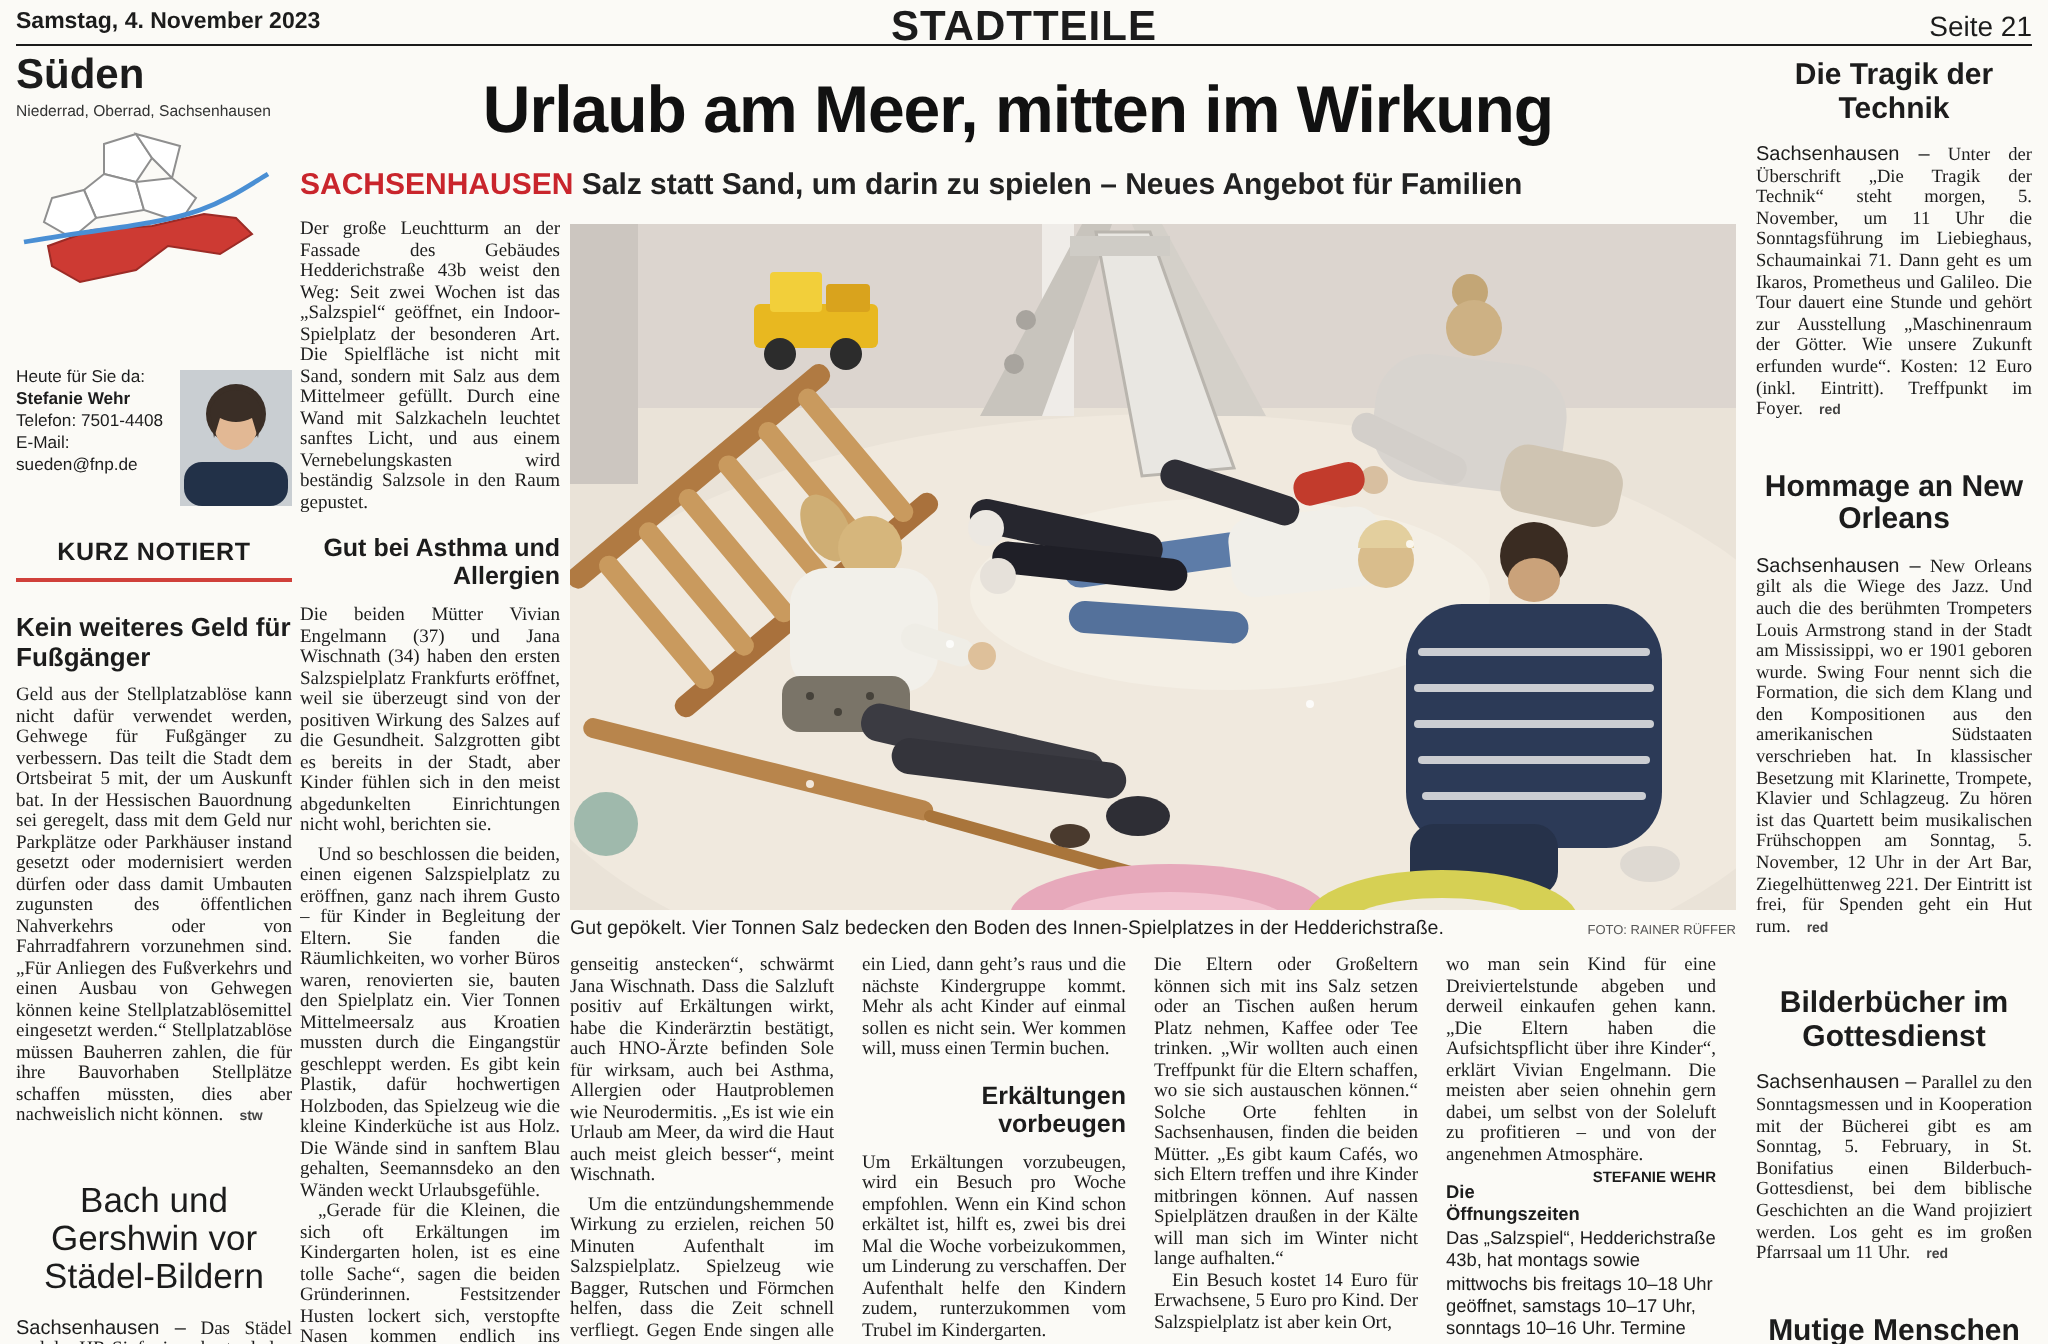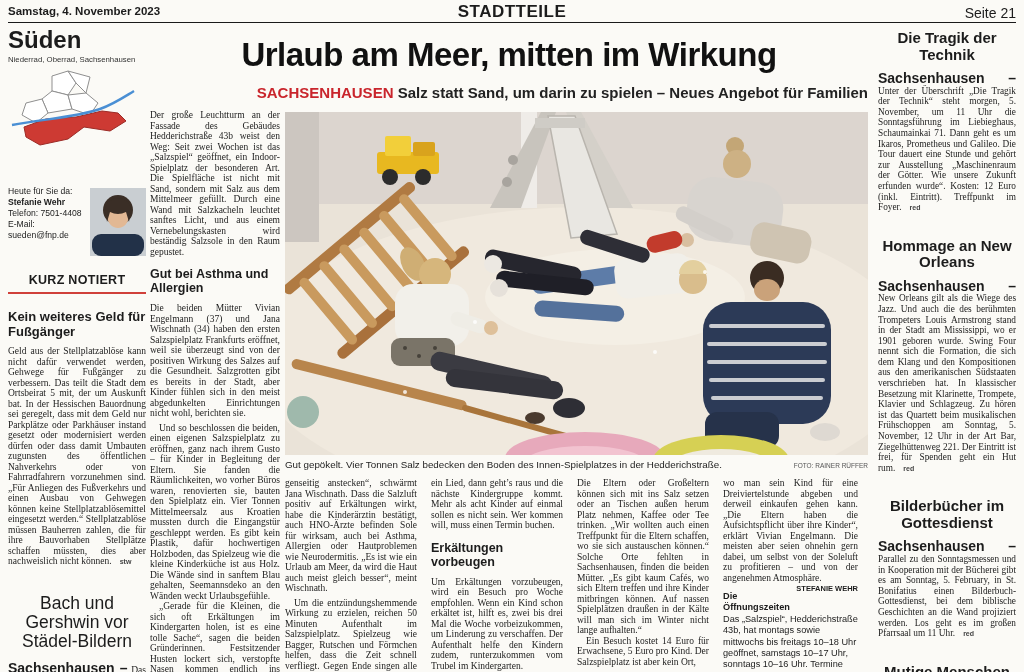--- a/index.html
+++ b/index.html
@@ -3,57 +3,57 @@
 <meta charset="utf-8">
 <style>
   html,body{margin:0;padding:0;}
   body{width:1024px;height:672px;position:relative;overflow:hidden;
        background:#fbfaf6;color:#1c1c1c;}
   .abs{position:absolute;}
   .sans{font-family:"Liberation Sans",sans-serif;}
 
   
   .hdr-date{left:8px;top:5px;font-size:11.5px;font-weight:700;}
-  .hdr-section{left:0;top:2px;width:1024px;text-align:center;font-size:17px;font-weight:700;letter-spacing:.5px;}
+  .hdr-section{left:0;top:2px;width:1024px;text-align:center;font-size:21px;font-weight:700;letter-spacing:.5px;}
   .hdr-page{right:8px;top:5px;font-size:14px;font-weight:400;}
   .hdr-rule{left:8px;top:22px;width:1008px;border-top:1.7px solid #1a1a1a;}
 
   
   .bt{font-family:"Liberation Serif",serif;font-size:9.5px;line-height:10.5px;
       text-align:justify;margin:0 0 4px 0;}
   .indent{text-indent:9px;}
-  .lead{font-family:"Liberation Sans",sans-serif;font-weight:700;font-size:14px;}
+  .lead{font-family:"Liberation Sans",sans-serif;font-weight:400;font-size:10px;}
   .credit{font-family:"Liberation Sans",sans-serif;font-weight:700;font-size:7px;color:#444;padding-left:8px;}
   .byline{font-family:"Liberation Sans",sans-serif;font-weight:700;font-size:7.5px;float:right;margin-top:1px;}
 
   
   .sidebar{left:8px;top:26px;width:138px;height:646px;overflow:hidden;}
-  .region-title{font-family:"Liberation Sans",sans-serif;font-size:24px;font-weight:700;margin:0;}
+  .region-title{font-family:"Liberation Sans",sans-serif;font-size:21px;font-weight:700;margin:0;}
   .region-sub{font-family:"Liberation Sans",sans-serif;font-size:7.8px;color:#333;margin:1px 0 4px 0;}
   .contact{position:relative;height:74px;margin-top:2px;}
   .contact-lines{font-family:"Liberation Sans",sans-serif;font-size:8.6px;line-height:11px;margin-top:20px;}
   .contact-lines .nm{font-weight:700;}
   .kn-band{margin-top:10px;text-align:center;border-bottom:2.2px solid #d0403a;padding-bottom:4px;}
   .kn-label{font-family:"Liberation Sans",sans-serif;font-weight:700;font-size:12.5px;letter-spacing:.3px;}
   .note-title{font-family:"Liberation Sans",sans-serif;font-weight:700;font-size:13px;line-height:14.5px;margin:16px 0 7px 0;}
   .note-title-big{font-family:"Liberation Sans",sans-serif;font-weight:400;font-size:17.5px;line-height:19px;text-align:center;margin:26px 0 12px 0;}
 
   
   .headline{left:150px;top:36px;width:718px;text-align:center;
             font-family:"Liberation Sans",sans-serif;font-weight:700;
             font-size:33px;letter-spacing:-.5px;color:#111;}
-  .subhead{left:150px;top:84px;width:718px;text-align:right;
+  .subhead{left:150px;top:84px;width:718px;text-align:left;
            font-family:"Liberation Sans",sans-serif;font-weight:700;font-size:15px;color:#222;}
   .kicker{color:#c9252c;}
   .col{overflow:hidden;}
   .col1{left:150px;top:110px;width:130px;height:562px;}
   .colb{top:478px;width:132px;height:194px;}
   .c2{left:285px;} .c3{left:431px;} .c4{left:577px;} .c5{left:723px;width:135px;}
   .col-subhead{font-family:"Liberation Sans",sans-serif;font-weight:700;font-size:12.5px;
-               line-height:14px;text-align:left;margin:10px 0 8px 0;}
+               line-height:14px;text-align:right;margin:10px 0 8px 0;}
   .photo-box{left:285px;top:112px;width:583px;height:343px;background:#e8e1d7;overflow:hidden;}
   .caption-row{left:285px;top:459px;width:583px;display:flex;justify-content:space-between;align-items:baseline;}
   .caption{font-family:Liberation Sans, sans-serif;font-size:9.8px;color:#1d1d1d;}
   .photo-credit{font-family:"Liberation Sans",sans-serif;font-size:6.5px;color:#555;white-space:nowrap;}
   .infobox{font-family:"Liberation Sans",sans-serif;font-size:9.2px;line-height:11.4px;text-align:left;margin-top:8px;}
   .infobox .ib-title{font-weight:700;display:block;}
 
   
   .rightcol{left:878px;top:30px;width:138px;height:642px;overflow:hidden;}
   .r-title{font-family:"Liberation Sans",sans-serif;font-weight:700;font-size:15px;line-height:16.5px;

